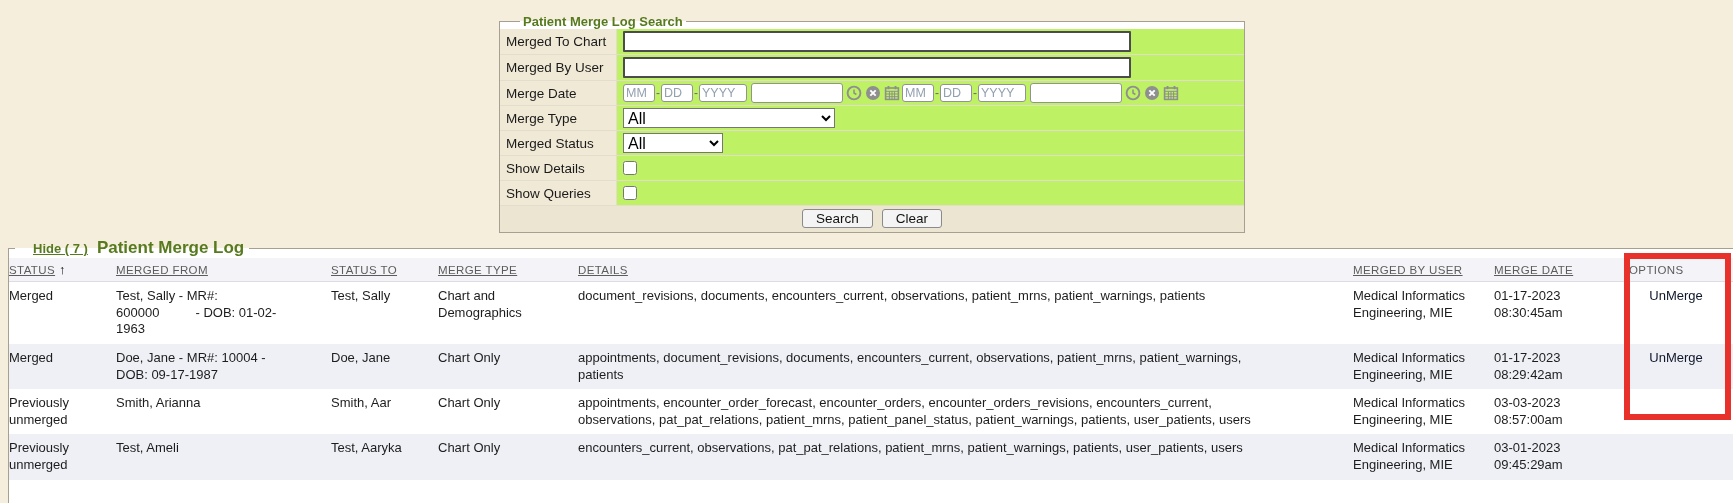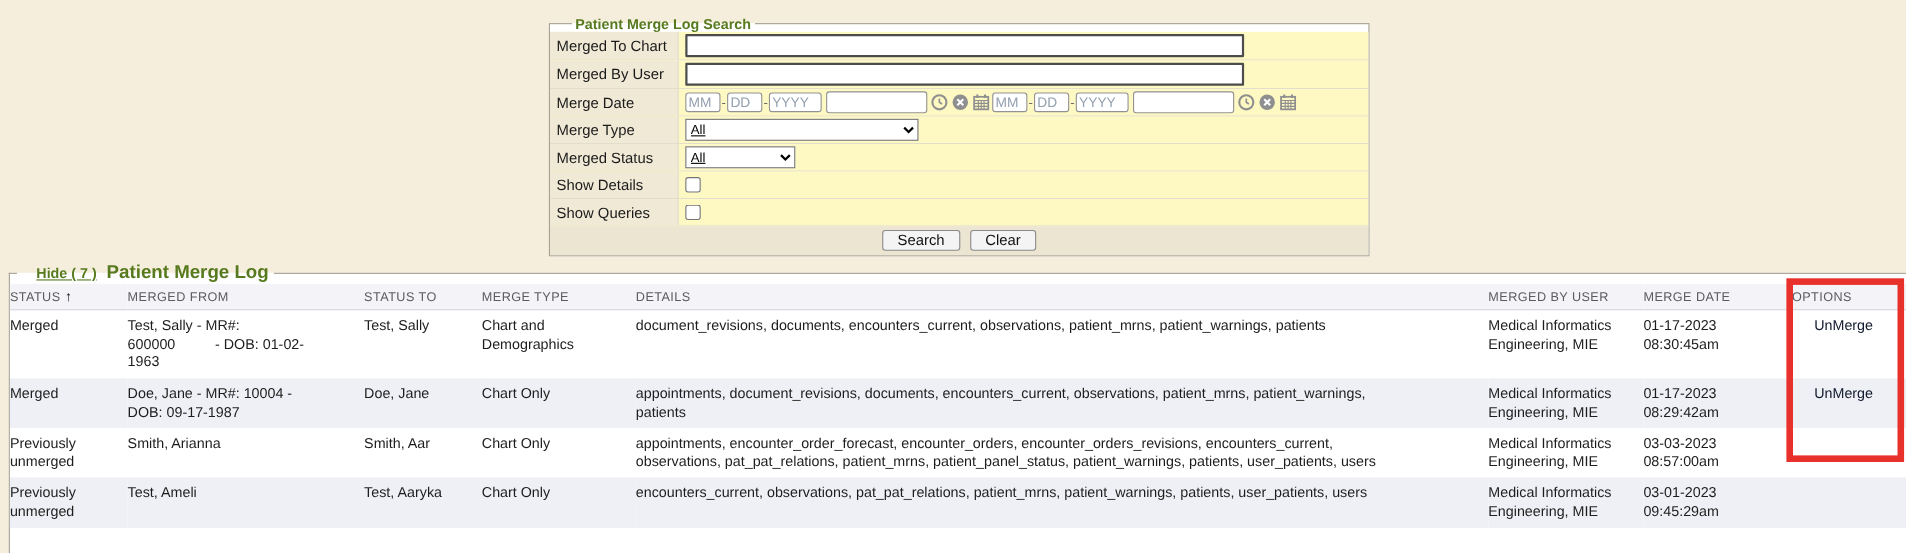--- a/index.html
+++ b/index.html
@@ -8,21 +8,21 @@
     background:#f5eedc;font-family:"Liberation Sans",sans-serif;color:#1d1d1d;
   }
   
   .search-fs{
     position:absolute;left:499px;top:14px;width:746px;box-sizing:border-box;
     border:1px solid #a6a093;background:#fff;padding:0;margin:0;
   }
   .search-legend{
     font-size:13px;font-weight:bold;color:#567a1d;padding:0 3px;margin-left:20px;
   }
-  .frow{display:flex;align-items:stretch;border-bottom:1px solid #e3ddcc;background:#fef9c3;min-height:24px;}
+  .frow{display:flex;align-items:stretch;border-bottom:1px solid #e3ddcc;background:#bef264;min-height:24px;}
   .frow:last-child{border-bottom:none;}
   .flabel{
     flex:0 0 117px;box-sizing:border-box;background:#f0e9d6;border-right:1px solid #e3ddcc;
     display:flex;align-items:center;padding-left:6px;font-size:13.5px;color:#1a1a1a;
   }
   .ffield{flex:1;display:flex;align-items:center;padding:2px 6px;}
   .text-input{
     width:498px;height:17px;border:2px solid #4c4c4c;border-radius:1px;
     font-size:13px;padding:0 3px;font-family:inherit;
   }
@@ -32,21 +32,21 @@
   }
   .mini::placeholder,.time-input::placeholder{color:#93a0af;}
   .mm,.dd{width:26px;}
   .yyyy{width:42px;}
   .time-input{
     width:86px;height:16px;border:1px solid #929292;border-radius:3px;margin-left:4px;font-family:inherit;
   }
   .dash{color:#6b6b6b;font-size:12px;margin:0 1px;}
   .dicon{width:16px;height:16px;margin-left:3px;color:#8f8f8f;flex:0 0 auto;cursor:pointer;}
   .gap{width:2px;}
-  .sel{font-size:12px;height:20px;border:1px solid #767676;background:#fff;font-family:inherit;text-decoration:underline;}
+  .sel{font-size:16px;height:20px;border:1px solid #767676;background:#fff;font-family:inherit;}
   .type-select{width:212px;}
   .status-select{width:100px;}
   .cb{width:14px;height:14px;margin:2px 0;}
   .btn-row{background:#ece5d1;display:flex;justify-content:center;align-items:center;gap:9px;padding:3px 0 4px;}
   .btn{
     font-size:13.5px;font-family:inherit;padding:1px 13px;border:1px solid #8a8a8a;
     border-radius:3px;background:#f4f4f4;color:#111;cursor:pointer;
   }
   
   .log-fs{
@@ -57,21 +57,21 @@
   .log-legend{margin-left:6px;padding:0 5px;display:flex;align-items:baseline;gap:9px;}
   .hide-link{color:#567a1d;font-weight:bold;font-size:13px;text-decoration:underline;cursor:pointer;padding-left:13px;}
   .log-title{color:#567a1d;font-weight:bold;font-size:17px;}
   table.log{border-collapse:collapse;table-layout:fixed;width:1724px;font-size:13px;}
   table.log th{
     background:#f4f4f8;text-align:left;font-weight:normal;padding:4px 8px 4px 0;
     border-bottom:1px solid #dcdce2;vertical-align:middle;
   }
   th.c1,td.c1{padding-left:10px;}
   .hlink{
-    color:#5c5c5c;font-size:11.5px;letter-spacing:.4px;cursor:pointer;
+    color:#5c5c5c;font-size:11.5px;letter-spacing:.4px;text-decoration:underline;cursor:pointer;
   }
   .hplain{color:#5c5c5c;font-size:11.5px;letter-spacing:.4px;}
   th.options-h{text-align:center;padding:4px 2px;}
   .sort-arrow{font-weight:bold;color:#0a0a0a;font-size:12.5px;margin-left:4px;text-decoration:none;}
   table.log td{
     vertical-align:top;padding:6px 10px 6px 0;white-space:pre-wrap;line-height:1.28;color:#1d1d1d;margin-left:24px;
   }
   td.options-c{text-align:center;padding:6px 2px;}
   tr.even{background:#eff0f5;}
   tr.odd{background:#ffffff;}

